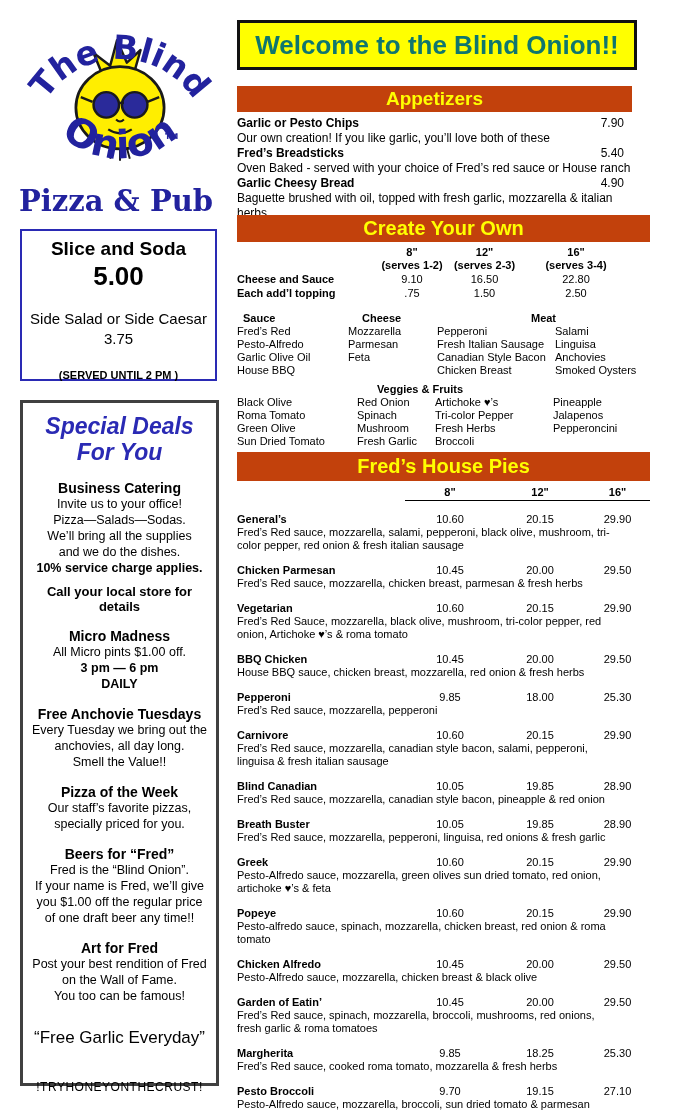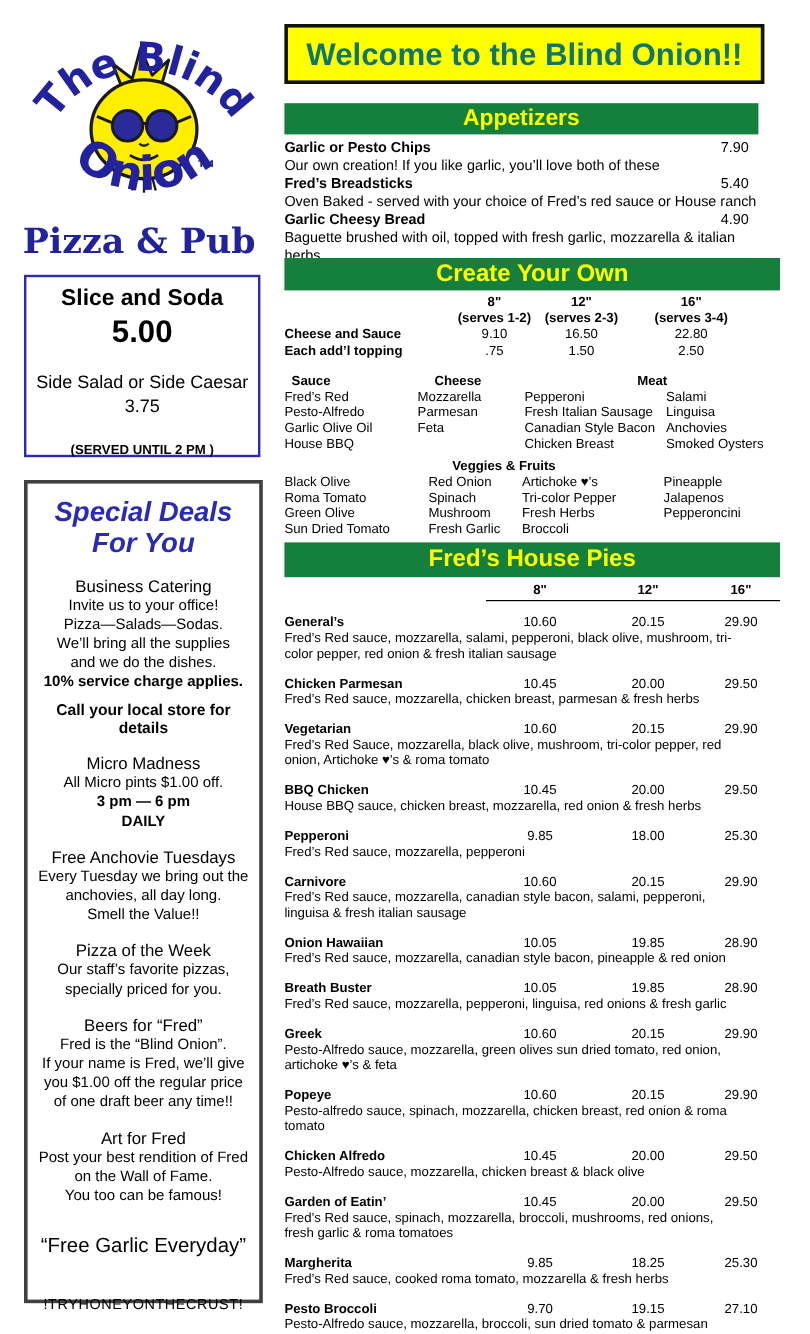--- a/index.html
+++ b/index.html
@@ -15,33 +15,33 @@
              border:2px solid #2a2ab4;text-align:center;}
   .slice-title{font-size:19px;font-weight:bold;margin-top:7px;}
   .slice-price{font-size:26px;font-weight:bold;margin-top:1px;}
   .slice-sub{font-size:15px;margin-top:17px;line-height:1.3;}
   .slice-note{font-size:11px;font-weight:bold;margin-top:21px;}
 
   .special-box{position:absolute;left:20px;top:400px;width:199px;height:686px;box-sizing:border-box;
                border:3px solid #404040;text-align:center;padding:10px 3px 0 3px;}
   .sp-heading{color:#2a2ab4;font-size:23px;font-weight:bold;font-style:italic;line-height:1.15;}
   .sp-sec{margin-top:14px;}
-  .sp-title{font-size:14px;font-weight:normal;}
+  .sp-title{font-size:14px;font-weight:bold;}
   .sp-body{font-size:12.5px;line-height:16px;white-space:pre-line;}
   .sp-body.bold{font-weight:bold;}
   .sp-note{font-size:13px;font-weight:bold;margin-top:8px;}
   .sp-sec div:empty{display:none;}
   .sp-quote{font-size:17px;margin-top:24px;}
   .sp-footer{font-size:12px;margin-top:32px;letter-spacing:.5px;}
 
   
   .banner{position:absolute;left:237px;top:20px;width:400px;height:50px;box-sizing:border-box;
           background:#ffff00;border:3px solid #111;display:flex;align-items:center;justify-content:center;
           color:#0f766e;font-size:26px;font-weight:bold;}
-  .bar{position:absolute;background:#15803d;color:#ffff00;font-weight:bold;text-align:center;}
+  .bar{position:absolute;background:#c2410c;color:#ffff00;font-weight:bold;text-align:center;}
   .bar-app{left:237px;top:86px;width:395px;height:26px;font-size:19px;line-height:25px;}
   .bar-cyo{left:237px;top:215px;width:413px;height:27px;font-size:20px;line-height:26px;}
   .bar-pies{left:237px;top:452px;width:413px;height:29px;font-size:20px;line-height:28px;}
 
   .app-list{position:absolute;left:237px;top:116px;width:395px;font-size:12px;line-height:15px;}
   .app-row{display:flex;justify-content:space-between;font-weight:bold;}
   .app-price{font-weight:normal;padding-right:8px;}
 
   .cyo{position:absolute;left:237px;top:246px;width:413px;font-size:11px;}
   .cyo-grid{display:grid;grid-template-columns:140px 70px 75px 108px;line-height:14px;}
@@ -334,21 +334,21 @@
       <div class="pie-grid pie-row">
         <span class="pie-name">Carnivore</span>
         <span class="pie-price">10.60</span>
         <span class="pie-price">20.15</span>
         <span class="pie-price">29.90</span>
       </div>
       <div class="pie-desc">Fred’s Red sauce, mozzarella, canadian style bacon, salami, pepperoni, linguisa &amp; fresh italian sausage</div>
     </div>
     <div class="pie">
       <div class="pie-grid pie-row">
-        <span class="pie-name">Onion Hawaiian</span>
+        <span class="pie-name">Blind Canadian</span>
         <span class="pie-price">10.05</span>
         <span class="pie-price">19.85</span>
         <span class="pie-price">28.90</span>
       </div>
       <div class="pie-desc">Fred’s Red sauce, mozzarella, canadian style bacon, pineapple &amp; red onion</div>
     </div>
     <div class="pie">
       <div class="pie-grid pie-row">
         <span class="pie-name">Breath Buster</span>
         <span class="pie-price">10.05</span>

